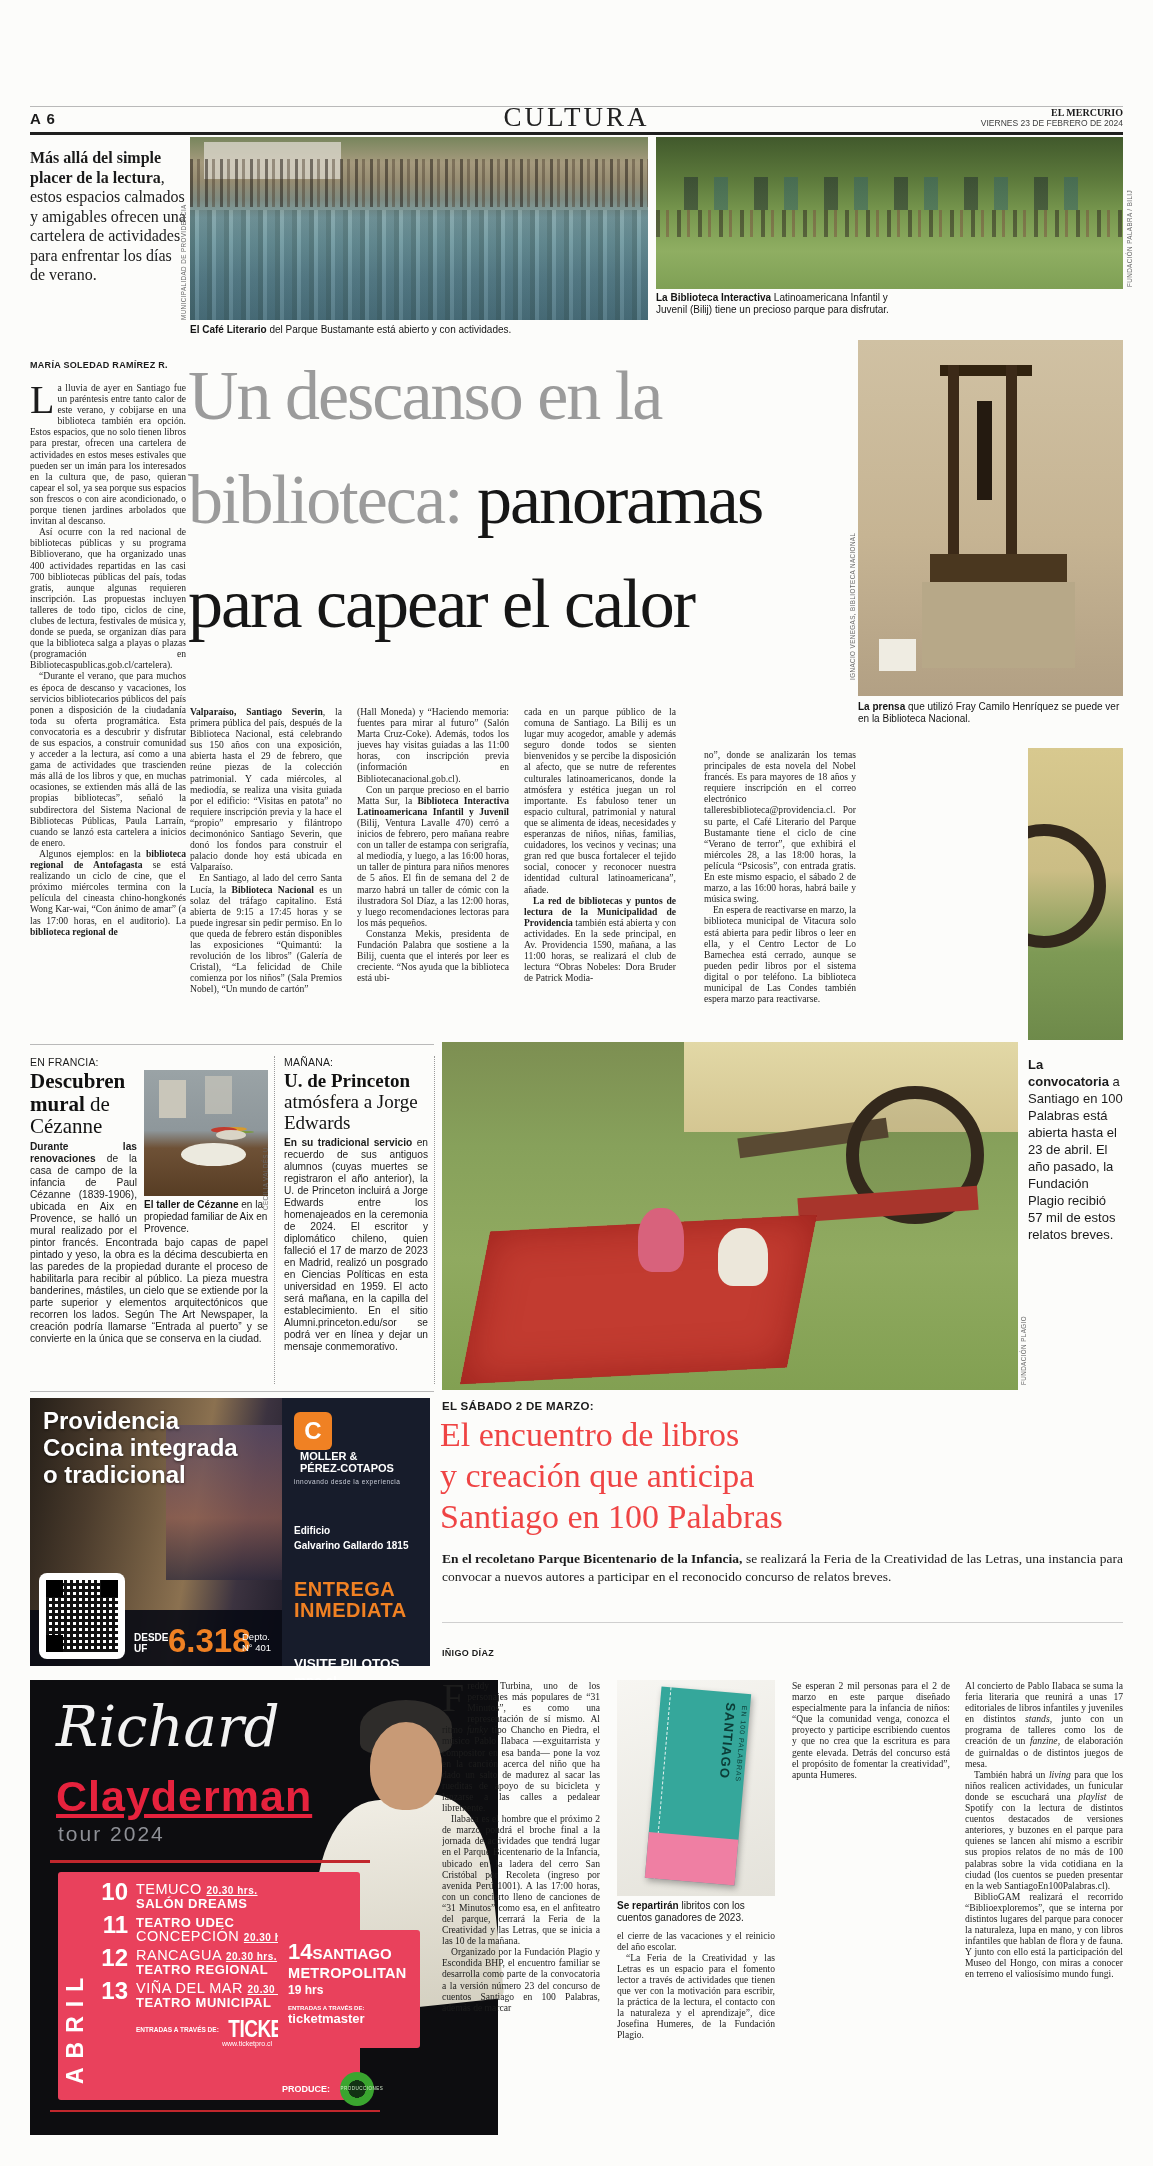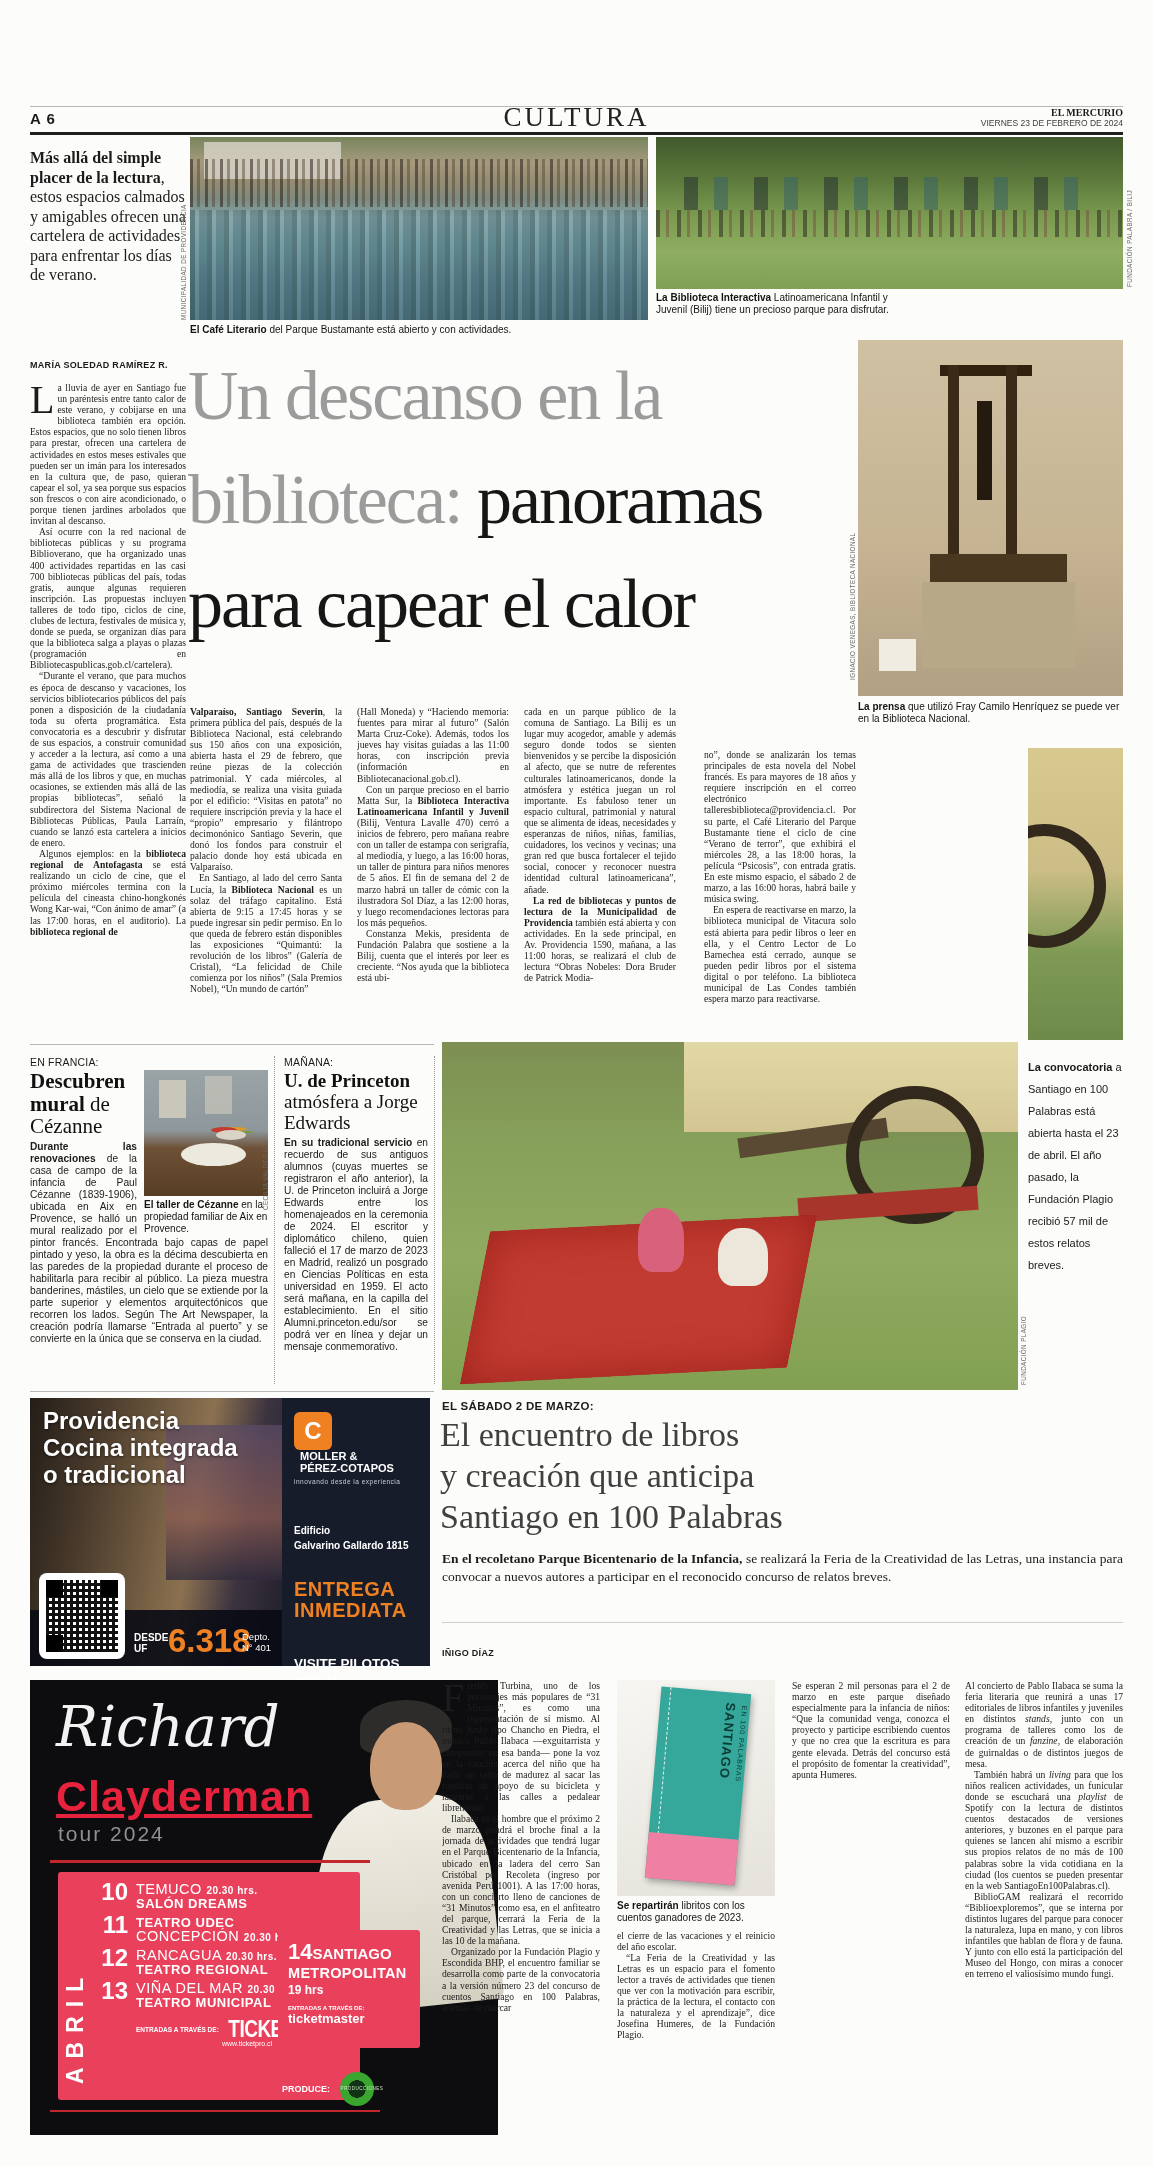--- a/index.html
+++ b/index.html
@@ -92,21 +92,21 @@
   .cez-fruit{position:absolute;left:58%;top:48%;width:30px;height:10px;background:#d9d4c6;
              border-radius:50%;box-shadow:-7px -5px 0 -2px #c23b2e,4px -6px 0 -3px #d89b2c,
              12px -3px 0 -4px #7a9a3c;}
 
   
   .kicker{font-size:10.5px;letter-spacing:.2px;}
   .box-head{font-family:"Liberation Serif",serif;font-size:21px;line-height:22.5px;color:#111;}
   .box-head-sm{font-family:"Liberation Serif",serif;font-size:19px;line-height:21px;color:#111;}
   .box-body{font-size:10.2px;line-height:12px;text-align:justify;}
   .cez-float{float:right;width:124px;margin:2px 0 2px 7px;}
-  .sidebar-note{font-size:11px;line-height:22px;}
+  .sidebar-note{font-size:13px;line-height:17px;}
 
   
   .ad-prov{background:#11131d;}
   .prov-photo{position:absolute;left:0;top:0;width:252px;height:268px;
     background:linear-gradient(100deg,#241e18 0%,#4a3b2c 25%,#6d583f 45%,#8b7150 62%,#3c3340 80%,#201d2a 100%);}
   .prov-window{position:absolute;right:0;top:10%;width:46%;height:58%;opacity:.75;
     background:linear-gradient(#5a4a66,#8a5a52 60%,#2f2a3c);}
   .prov-head{position:absolute;left:13px;top:9px;font-size:24px;line-height:27px;font-weight:bold;
              color:#fff;text-shadow:0 1px 3px rgba(0,0,0,.55);}
   .prov-band{position:absolute;left:0;bottom:0;width:252px;height:56px;background:rgba(8,10,20,.9);}
@@ -146,21 +146,21 @@
   .clay-tour{font-size:21px;color:#8e9096;letter-spacing:2px;}
   .red-rule{position:absolute;height:3px;background:#c1272d;}
   .clay-box{position:absolute;left:28px;top:192px;width:302px;height:228px;background:#e9415c;
             border-radius:3px;color:#fff;z-index:2;}
   .abril{position:absolute;left:4px;top:12px;height:200px;writing-mode:vertical-rl;
          transform:rotate(180deg);font-size:23px;font-weight:bold;letter-spacing:9px;color:#fff;}
   .show-row{position:relative;margin:5px 0 5px 40px;line-height:13px;}
   .show-day{position:absolute;left:0;top:2px;width:30px;font-size:24px;font-weight:bold;text-align:right;}
   .show-lines{margin-left:38px;}
   .show-l1{font-size:14.5px;letter-spacing:.5px;}
-  .show-time{font-size:10px;font-weight:bold;}
+  .show-time{font-size:10px;font-weight:bold;text-decoration:underline;}
   .show-l2{font-size:13px;font-weight:bold;letter-spacing:.5px;}
   .clay-foot{margin:8px 0 0 78px;}
   .tix-label{font-size:6.5px;font-weight:bold;display:inline-block;vertical-align:middle;}
   .tixpro{display:inline-block;vertical-align:middle;font-size:19px;font-weight:bold;
           transform:scaleY(1.25);letter-spacing:-.5px;margin-left:5px;}
   .tix-url{font-size:7px;margin-left:86px;}
   .clay-box14{position:absolute;left:248px;top:250px;width:142px;height:118px;background:#e9415c;
               border-radius:3px;color:#fff;padding:9px 10px;box-sizing:border-box;z-index:3;}
   .b14-day{font-size:22px;font-weight:bold;display:inline;}
   .b14-city{font-size:15px;font-weight:bold;display:inline;}
@@ -170,21 +170,21 @@
   .b14-vendor{font-size:13px;font-weight:bold;}
   .produce{position:absolute;left:252px;top:392px;color:#fff;z-index:3;}
   .produce-label{font-size:9px;font-weight:bold;display:inline-block;vertical-align:middle;}
   .produce-logo{display:inline-block;vertical-align:middle;width:34px;height:34px;border-radius:50%;
     background:radial-gradient(circle,#123313 0 36%,#3aa52f 37% 78%,#0c230d 79%);margin-left:6px;
     color:#cfe8c8;font-size:4.5px;text-align:center;line-height:34px;letter-spacing:.5px;}
 
   
   .feria-kicker{font-size:11.5px;font-weight:bold;letter-spacing:.3px;}
   .feria-head div{font-family:"Liberation Serif",serif;font-size:34px;line-height:41px;
-                  white-space:nowrap;color:#404040;}
+                  white-space:nowrap;color:#ef4444;}
   .feria-lead{font-family:"Liberation Serif",serif;font-size:13.5px;line-height:17.5px;text-align:justify;}
   .book-photo{position:relative;width:158px;height:216px;
               background:linear-gradient(160deg,#f7f6f2,#e4e2da);}
   .bk-c{position:absolute;left:36px;top:10px;width:90px;height:192px;background:#35a79b;
         transform:rotate(5deg);box-shadow:2px 3px 6px rgba(0,0,0,.3);}
   .bk-band{position:absolute;left:0;bottom:0;width:100%;height:46px;background:#ef7fa3;}
   .bk-spiral{position:absolute;left:3px;top:0;height:100%;width:6px;border-right:1px dashed #e6f3f1;}
   .bk-t1{position:absolute;right:12px;top:10px;writing-mode:vertical-rl;font-size:13px;
          font-weight:bold;color:#0b3b36;letter-spacing:1px;}
   .bk-t2{position:absolute;right:2px;top:12px;writing-mode:vertical-rl;font-size:7px;

